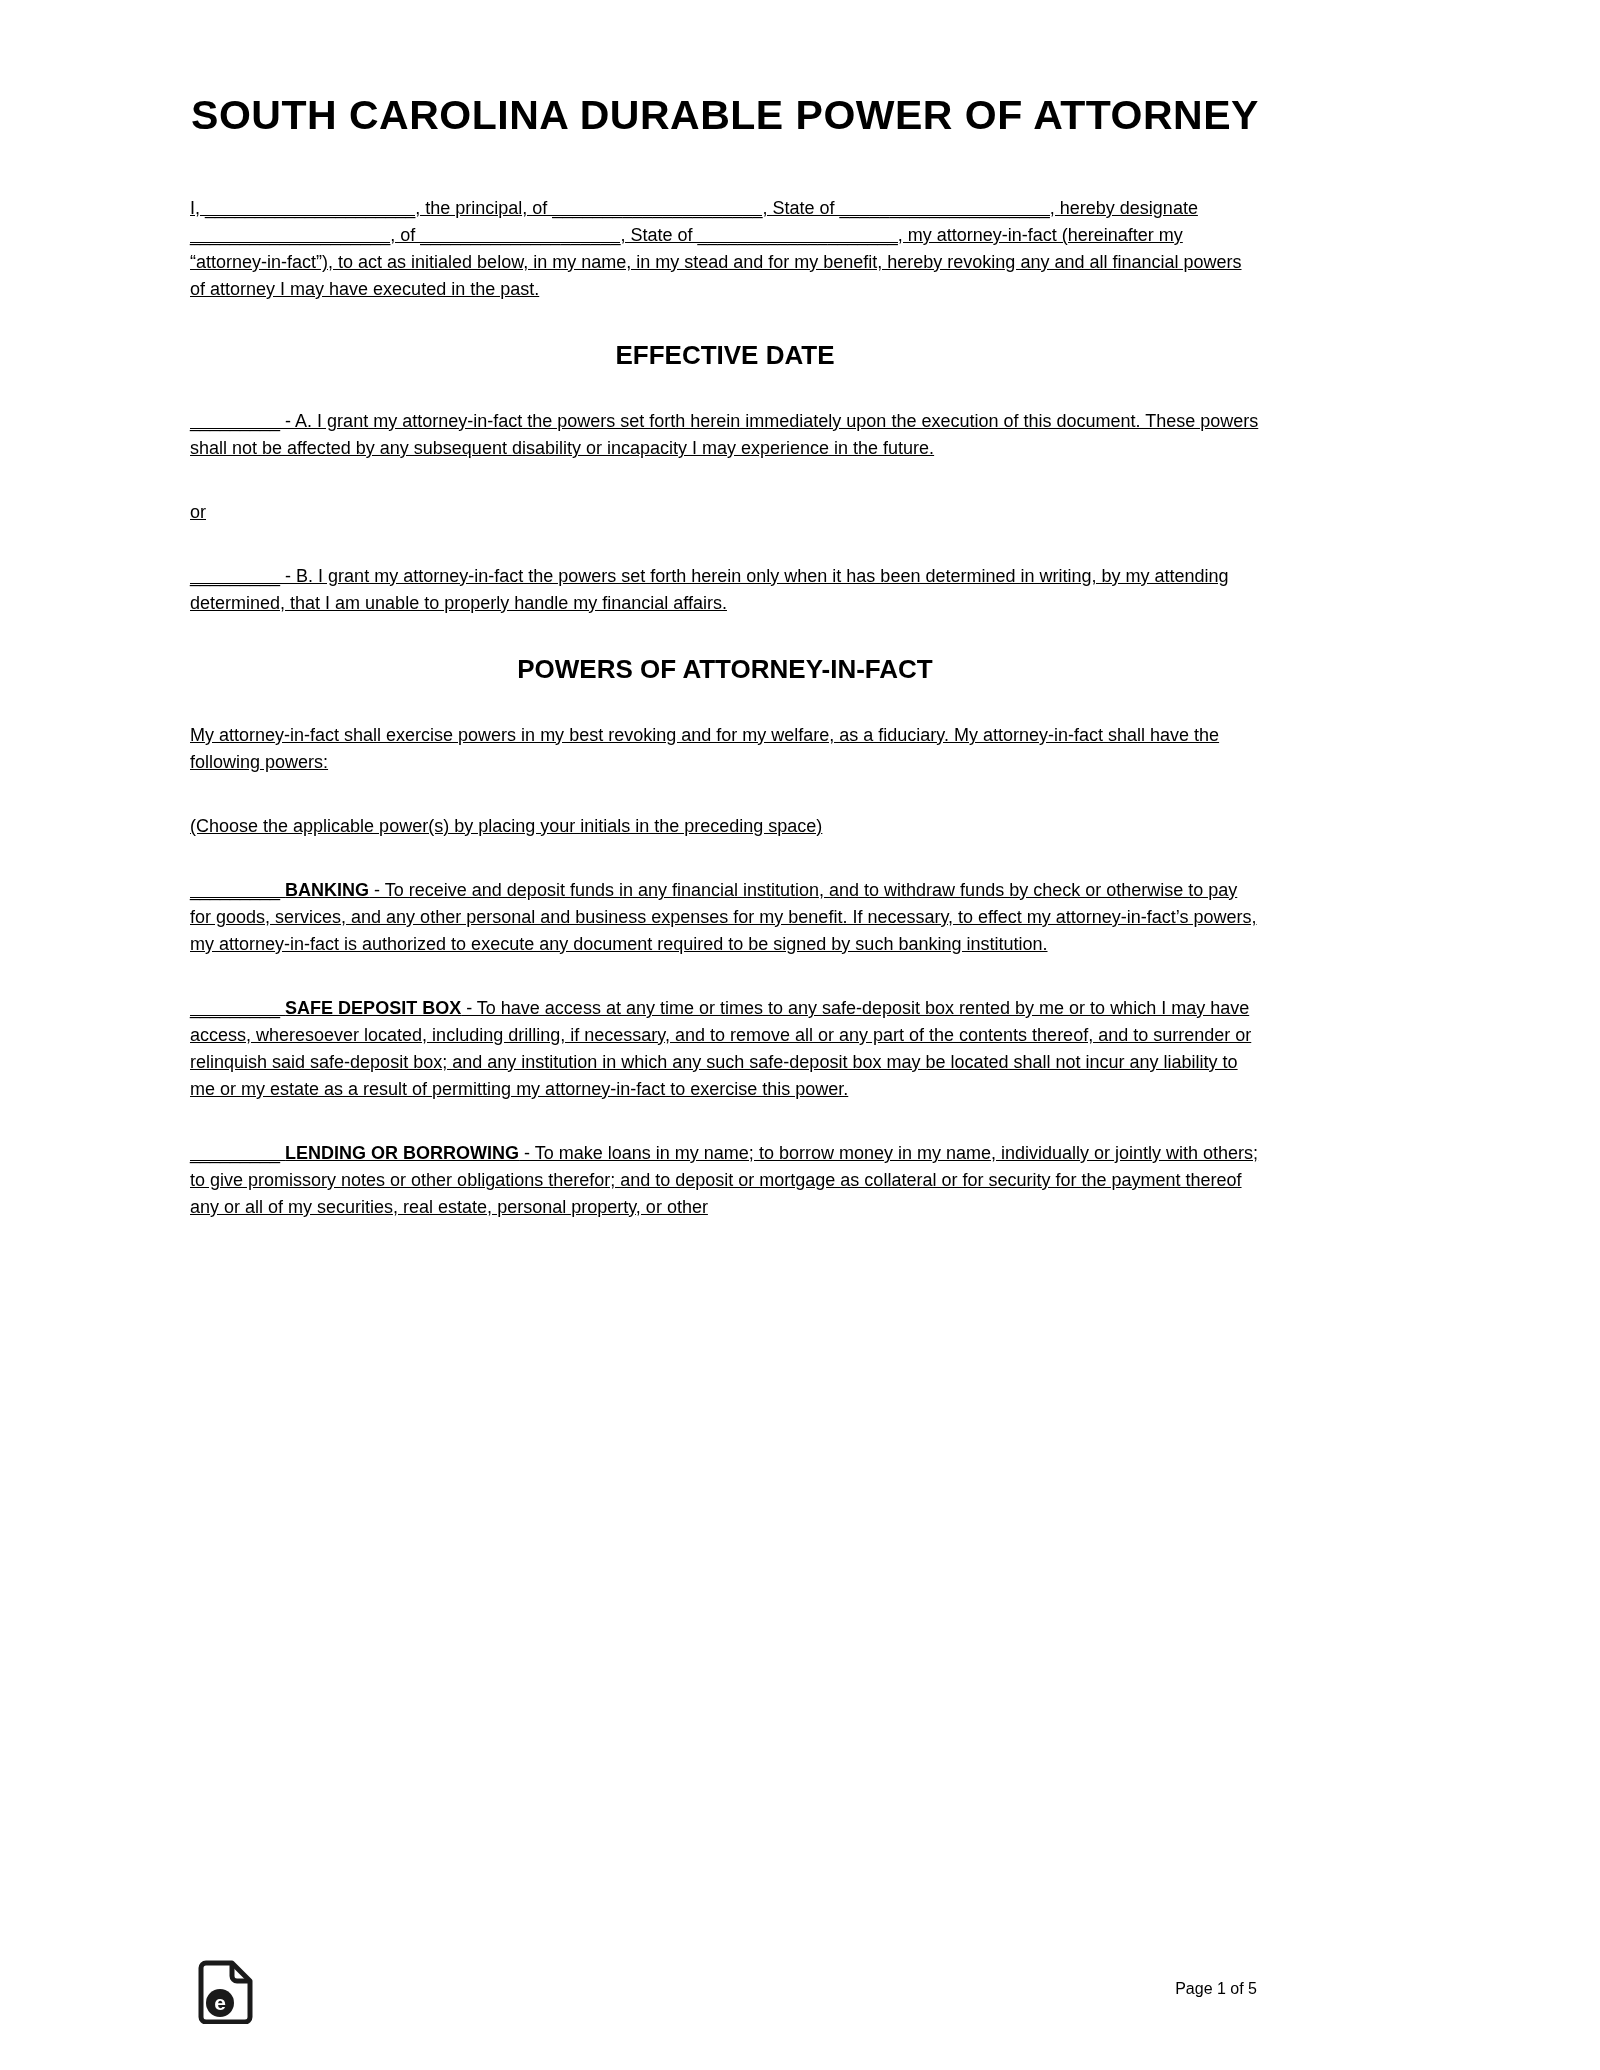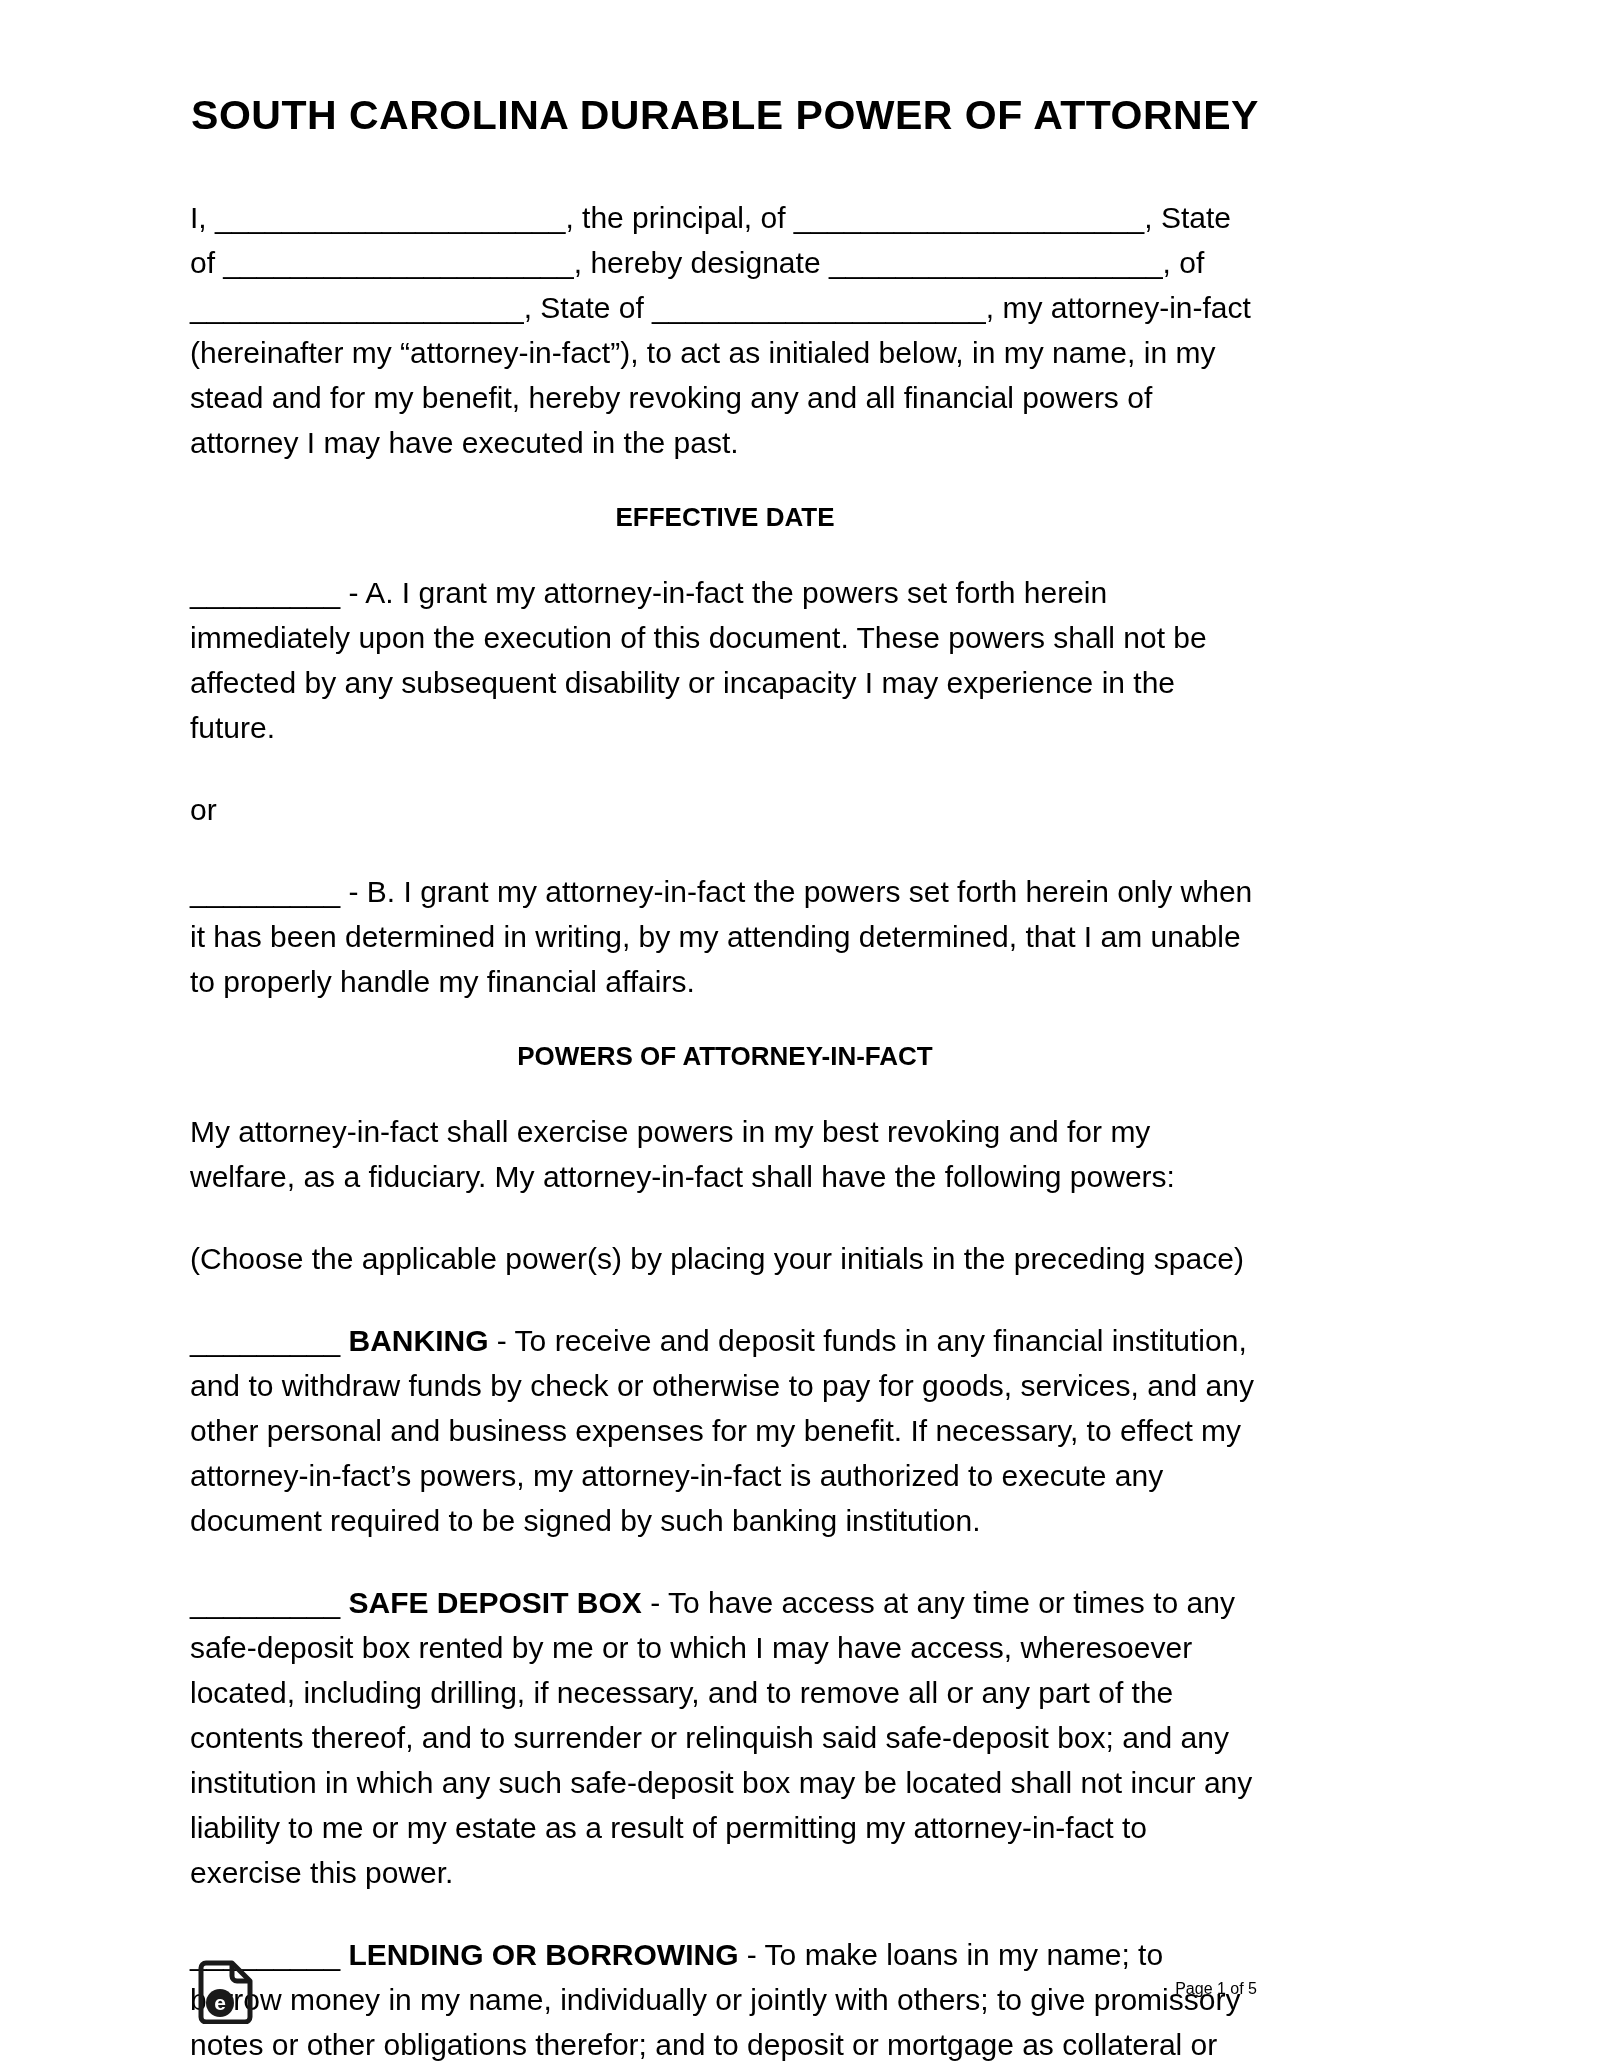--- a/index.html
+++ b/index.html
@@ -18,23 +18,24 @@
   }
   .doc-title {
     text-align: center;
     font-size: 41px;
     font-weight: bold;
     margin: 0 0 56px 0;
     letter-spacing: 0.5px;
     white-space: nowrap;
   }
   p.para {
-    font-size: 30px;
+    font-size: 18px;
     line-height: 1.5;
     margin: 0 0 37px 0;
+    text-decoration: underline;
   }
   .section-heading {
     text-align: center;
     font-weight: bold;
     font-size: 26px;
     margin: 16px 0 37px 0;
   }
   .power-label { font-weight: bold; }
   .footer-logo {
     position: absolute;

